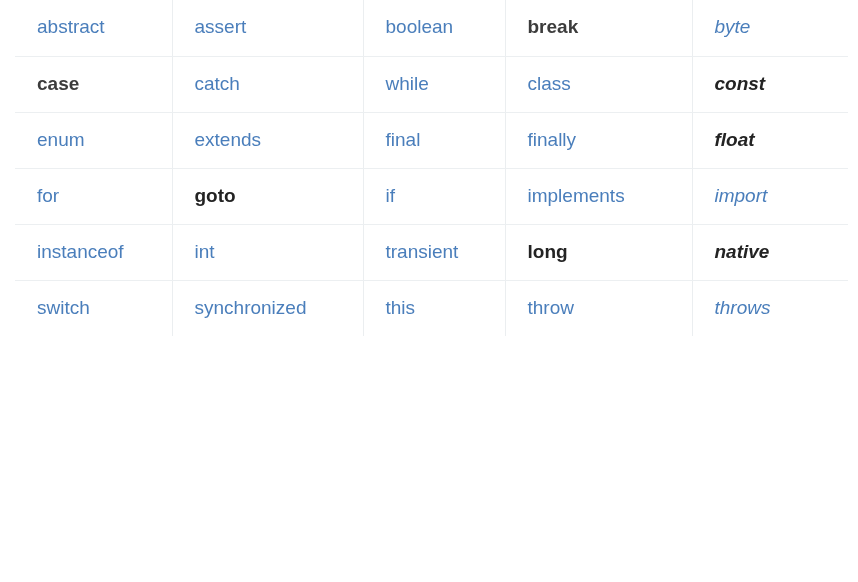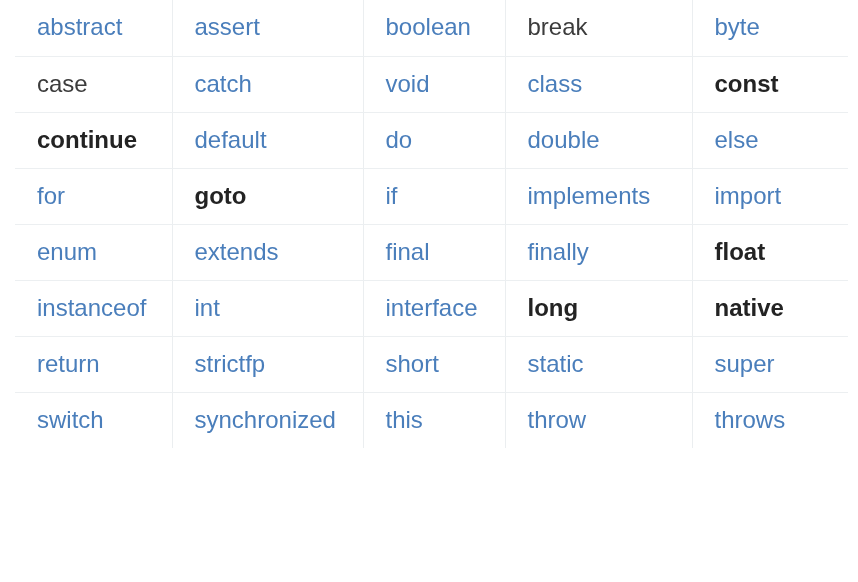--- a/index.html
+++ b/index.html
@@ -25,39 +25,39 @@
   #keyword-table col.c3 { width: 187px; }
   #keyword-table col.c4 { width: 156px; }
 
   #keyword-table td {
     height: 56px;
     box-sizing: border-box;
     padding: 0 0 0 22px;
     vertical-align: middle;
     border-bottom: 1px solid #eceff1;
     border-right: 1px solid #ebeef0;
-    font-size: 24px;
+    font-size: 19px;
     line-height: 1.2;
     white-space: nowrap;
   }
-  #keyword-table td:last-child { border-right: none; }
+  #keyword-table td:last-child { border-right: none; font-style: italic; }
   #keyword-table tr:last-child td { border-bottom: none; }
 
   .kw {
     display: inline-block;
   }
   .kw.link {
     color: #4a7ebb;
     text-decoration: none;
     cursor: pointer;
     font-weight: 400;
   }
   .kw.plain {
     color: #3c3c3c;
-    font-weight: 400;
+    font-weight: 700;
   }
   .kw.strong {
     color: #232323;
     font-weight: 700;
     text-align: center;
   }
 </style>
 </head>
 <body>
 
@@ -73,58 +73,44 @@
       <tr>
         <td><span class="kw link">abstract</span></td>
         <td><span class="kw link">assert</span></td>
         <td><span class="kw link">boolean</span></td>
         <td><span class="kw plain">break</span></td>
         <td><span class="kw link">byte</span></td>
       </tr>
       <tr>
         <td><span class="kw plain">case</span></td>
         <td><span class="kw link">catch</span></td>
-        <td><span class="kw link">void</span></td>
+        <td><span class="kw link">while</span></td>
         <td><span class="kw link">class</span></td>
         <td><span class="kw strong">const</span></td>
       </tr>
       <tr>
-        <td><span class="kw strong">continue</span></td>
-        <td><span class="kw link">default</span></td>
-        <td><span class="kw link">do</span></td>
-        <td><span class="kw link">double</span></td>
-        <td><span class="kw link">else</span></td>
+        <td><span class="kw link">enum</span></td>
+        <td><span class="kw link">extends</span></td>
+        <td><span class="kw link">final</span></td>
+        <td><span class="kw link">finally</span></td>
+        <td><span class="kw strong">float</span></td>
       </tr>
       <tr>
         <td><span class="kw link">for</span></td>
         <td><span class="kw strong">goto</span></td>
         <td><span class="kw link">if</span></td>
         <td><span class="kw link">implements</span></td>
         <td><span class="kw link">import</span></td>
       </tr>
       <tr>
-        <td><span class="kw link">enum</span></td>
-        <td><span class="kw link">extends</span></td>
-        <td><span class="kw link">final</span></td>
-        <td><span class="kw link">finally</span></td>
-        <td><span class="kw strong">float</span></td>
-      </tr>
-      <tr>
         <td><span class="kw link">instanceof</span></td>
         <td><span class="kw link">int</span></td>
-        <td><span class="kw link">interface</span></td>
+        <td><span class="kw link">transient</span></td>
         <td><span class="kw strong">long</span></td>
         <td><span class="kw strong">native</span></td>
-      </tr>
-      <tr>
-        <td><span class="kw link">return</span></td>
-        <td><span class="kw link">strictfp</span></td>
-        <td><span class="kw link">short</span></td>
-        <td><span class="kw link">static</span></td>
-        <td><span class="kw link">super</span></td>
       </tr>
       <tr>
         <td><span class="kw link">switch</span></td>
         <td><span class="kw link">synchronized</span></td>
         <td><span class="kw link">this</span></td>
         <td><span class="kw link">throw</span></td>
         <td><span class="kw link">throws</span></td>
       </tr>
     </tbody>
 </table>

